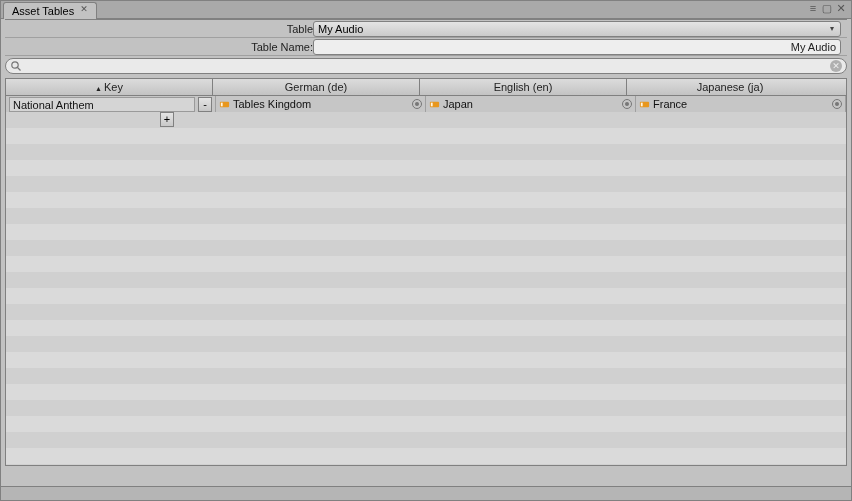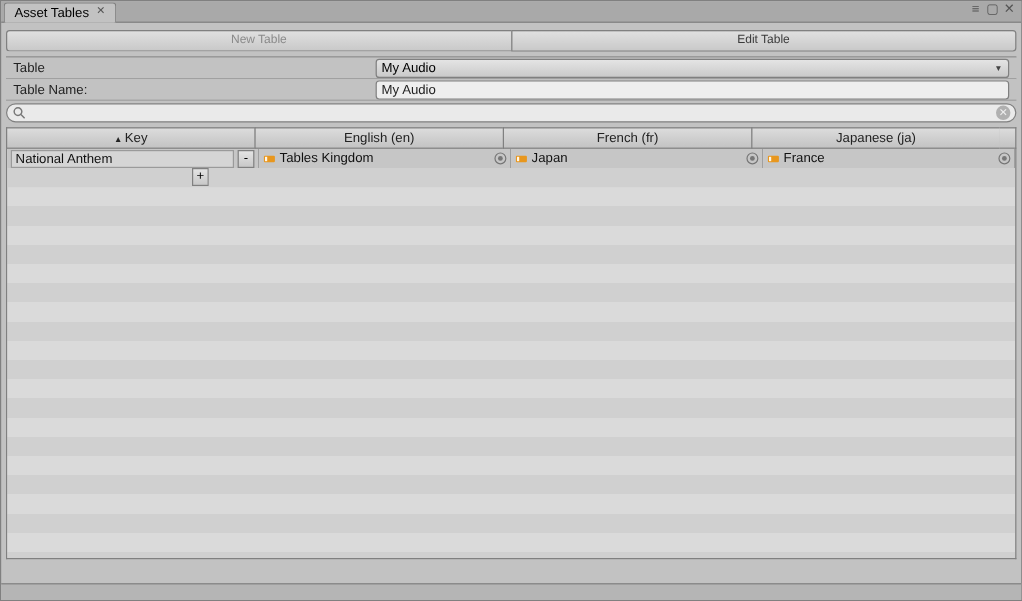--- a/index.html
+++ b/index.html
@@ -16,21 +16,21 @@
   
   
   .modebar { height: 18px; margin: 6px 4px 4px 4px; display: flex; gap: 0; }
   .modebtn { flex: 1; height: 18px; background: linear-gradient(#e0e0e0,#c9c9c9); border: 1px solid #808080; text-align: center; line-height: 16px; font-size: 10px; color: #3a3a3a; cursor: pointer; }
   .modebtn.disabled { color: #8a8a8a; }
   .modebtn:first-child { border-radius: 3px 0 0 3px; border-right: none; }
   .modebtn:last-child { border-radius: 0 3px 3px 0; }
   
   
   .fieldgroup { margin: 0 4px; border-top: 1px solid #808080; }
-  .fieldrow { display: flex; align-items: center; height: 18px; background: #c2c2c2; border-bottom: 1px solid #a0a0a0; }
+  .fieldrow { display: flex; align-items: center; height: 18px; background: #c2c2c2; border-bottom: 1px solid #a0a0a0; text-align: right; }
   .fieldlabel { width: 308px; padding-left: 6px; color: #222; }
   .dropdown { flex: 1; height: 16px; margin: 0 6px 0 0; background: linear-gradient(#e4e4e4,#cacaca); border: 1px solid #808080; border-radius: 3px; display: flex; align-items: center; padding: 0 4px; position: relative; cursor: pointer; }
   .dropdown::after { content: "\25BE"; position: absolute; right: 6px; font-size: 8px; color: #444; }
   .textinput { flex: 1; height: 16px; margin: 0 6px 0 0; background: #eeeeee; border: 1px solid #808080; border-radius: 3px; padding: 0 4px; line-height: 14px; color: #222; }
   
   
   .searchbar { height: 16px; margin: 2px 4px; background: #eaeaea; border: 1px solid #808080; border-radius: 8px; display: flex; align-items: center; padding: 0 4px; }
   .searchbar .mag { width: 12px; height: 12px; }
   .searchbar input { flex: 1; border: none; outline: none; background: transparent; font-size: 11px; padding: 0 4px; }
   .searchbar .clear { width: 12px; height: 12px; border-radius: 50%; background: #b0b0b0; color: #eee; font-size: 9px; text-align: center; line-height: 12px; cursor: pointer; }
@@ -75,24 +75,20 @@
       <span>Asset Tables</span>
       <span class="tab-close">✕</span>
     </div>
     <div class="winbtns">
       <div class="winbtn">≡</div>
       <div class="winbtn">▢</div>
       <div class="winbtn">✕</div>
     </div>
   </div>
 
-  <div class="modebar">
-    <div class="modebtn disabled">New Table</div>
-    <div class="modebtn">Edit Table</div>
-  </div>
 
   <div class="fieldgroup">
     <div class="fieldrow">
       <div class="fieldlabel">Table</div>
       <div class="dropdown">
         <span>My Audio</span>
       </div>
     </div>
     <div class="fieldrow">
       <div class="fieldlabel">Table Name:</div>
@@ -106,22 +102,22 @@
           <circle cx="5" cy="5" r="3.2" fill="none" stroke="#777" stroke-width="1.2"></circle>
           <line x1="7.5" y1="7.5" x2="10.5" y2="10.5" stroke="#777" stroke-width="1.2"></line>
         </svg>
     </span>
     <input type="text" placeholder="" style="">
     <span class="clear">✕</span>
   </div>
 
   <div class="headerrow">
     <div class="hcell key"><span class="sort">▲</span><span>Key</span></div>
+    <div class="hcell">German (de)</div>
     <div class="hcell">English (en)</div>
-    <div class="hcell">French (fr)</div>
     <div class="hcell">Japanese (ja)</div>
     <div class="tinycol"></div>
   </div>
 
   <div class="dataarea">
     <div class="striped">
 
       <div class="datarow">
         <div class="dcell keycell">
           <div class="keyinput">National Anthem</div>

